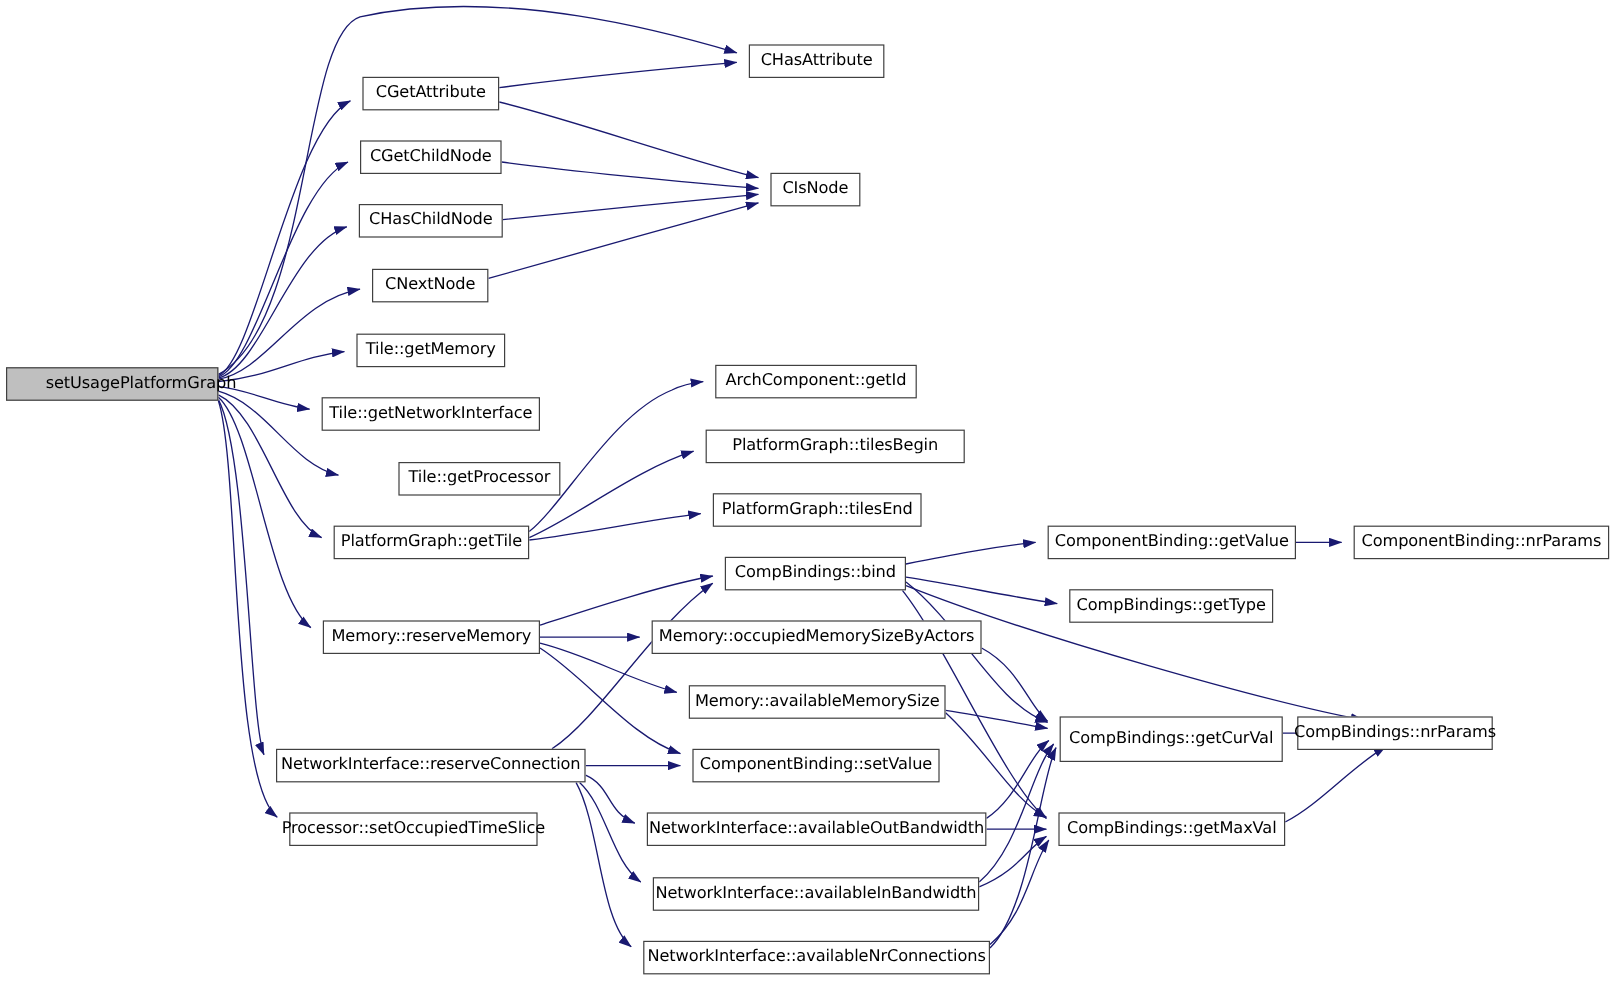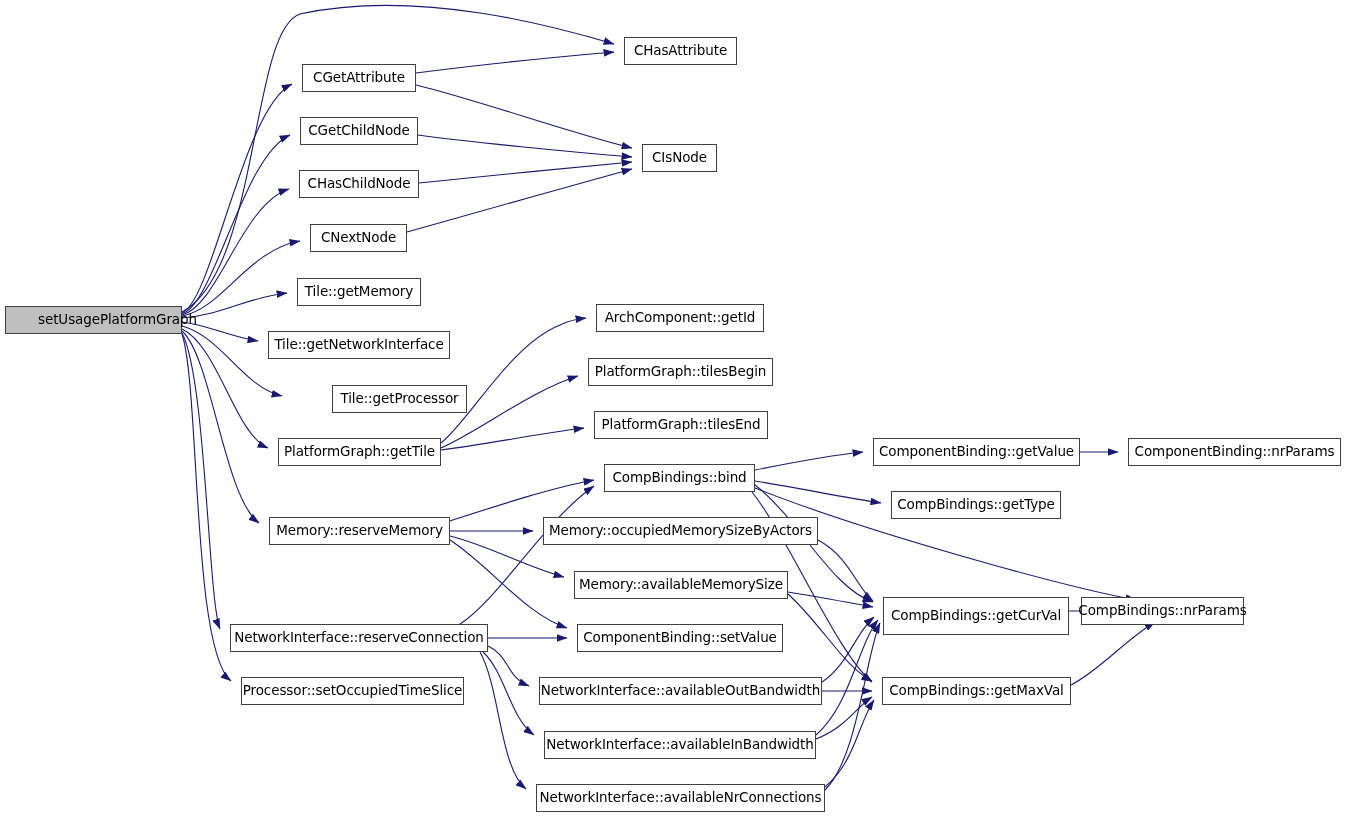--- a/index.html
+++ b/index.html
@@ -132,21 +132,21 @@
       </div>
       <div class="node" style="left: 297px; top: 278px; width: 124px; height: 28px;">
         <span class="node-label">Tile::getMemory</span>
       </div>
       <div class="node" style="left: 596px; top: 304px; width: 168px; height: 28px;">
         <span class="node-label">ArchComponent::getId</span>
       </div>
       <div class="node" style="left: 268px; top: 331px; width: 182px; height: 28px;">
         <span class="node-label">Tile::getNetworkInterface</span>
       </div>
-      <div class="node" style="left: 588px; top: 358px; width: 185px; height: 28px;">
+      <div class="node" style="left: 588px; top: 358px; width: 216px; height: 28px;">
         <span class="node-label">PlatformGraph::tilesBegin</span>
       </div>
       <div class="node" style="left: 292px; top: 385px; width: 135px; height: 28px; margin-left: 40px;">
         <span class="node-label">Tile::getProcessor</span>
       </div>
       <div class="node" style="left: 594px; top: 411px; width: 174px; height: 28px;">
         <span class="node-label">PlatformGraph::tilesEnd</span>
       </div>
       <div class="node" style="left: 873px; top: 438px; width: 207px; height: 28px;">
         <span class="node-label">ComponentBinding::getValue</span>
@@ -177,21 +177,21 @@
       </div>
       <div class="node" style="left: 1081px; top: 597px; width: 163px; height: 28px;">
         <span class="node-label">CompBindings::nrParams</span>
       </div>
       <div class="node" style="left: 230px; top: 624px; width: 258px; height: 28px;">
         <span class="node-label">NetworkInterface::reserveConnection</span>
       </div>
       <div class="node" style="left: 577px; top: 624px; width: 206px; height: 28px;">
         <span class="node-label">ComponentBinding::setValue</span>
       </div>
-      <div class="node" style="left: 241px; top: 677px; width: 223px; height: 28px;">
+      <div class="node" style="left: 241px; top: 677px; width: 207px; height: 28px;">
         <span class="node-label">Processor::setOccupiedTimeSlice</span>
       </div>
       <div class="node" style="left: 539px; top: 677px; width: 283px; height: 28px;">
         <span class="node-label">NetworkInterface::availableOutBandwidth</span>
       </div>
       <div class="node" style="left: 882px; top: 677px; width: 189px; height: 28px;">
         <span class="node-label">CompBindings::getMaxVal</span>
       </div>
       <div class="node" style="left: 544px; top: 731px; width: 272px; height: 28px;">
         <span class="node-label">NetworkInterface::availableInBandwidth</span>

